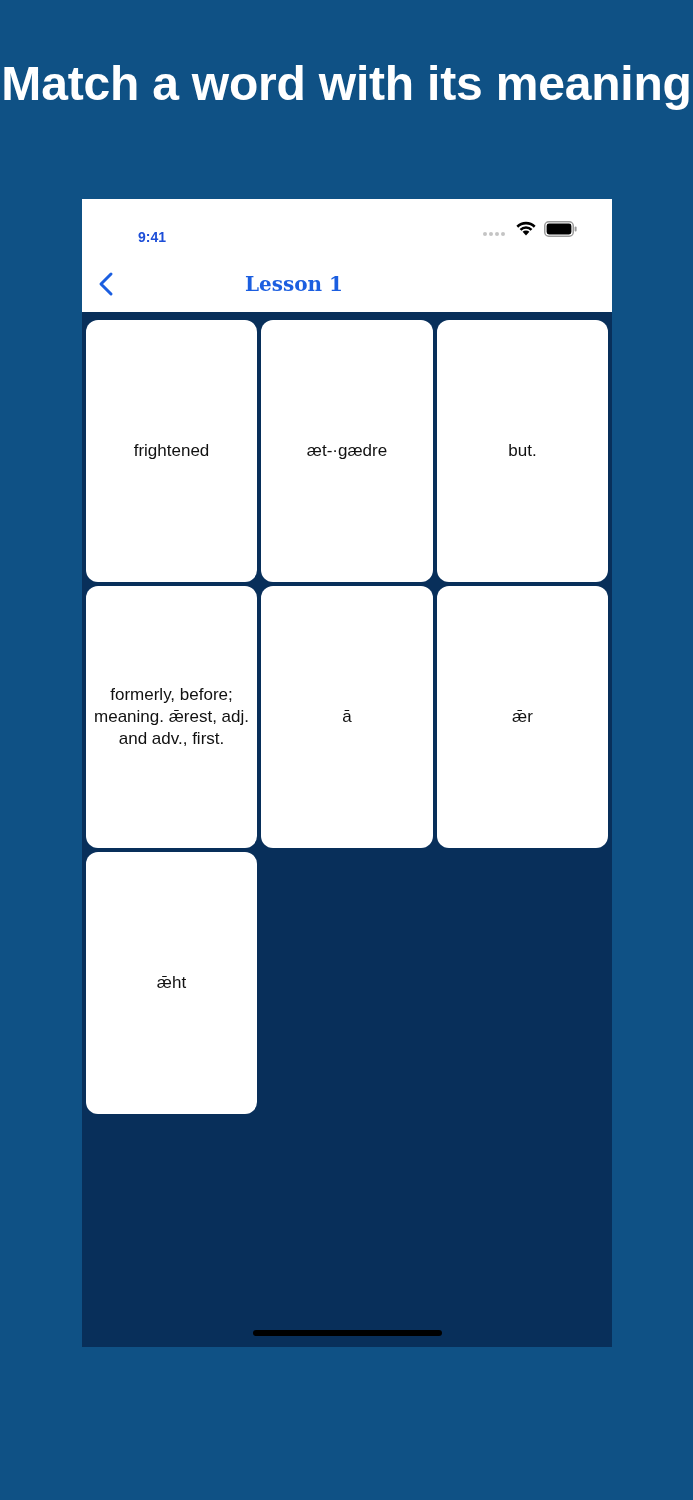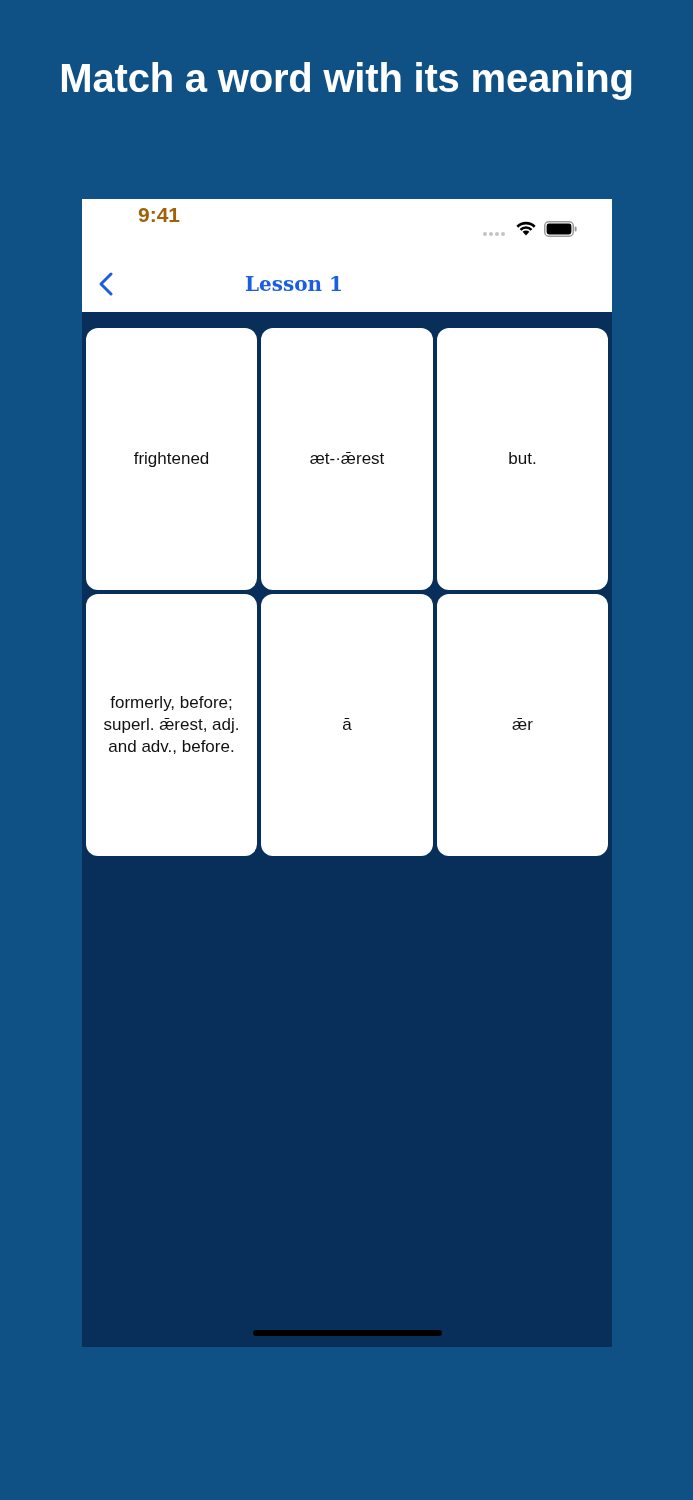--- a/index.html
+++ b/index.html
@@ -5,33 +5,33 @@
     * { box-sizing: border-box; margin: 0; padding: 0; }
     html, body {
       width: 693px; height: 1500px; overflow: hidden;
       background: #0f5185;
       font-family: "Liberation Sans", sans-serif;
     }
     .headline {
       position: absolute; left: 0; top: 56px; width: 693px;
       text-align: center; color: #ffffff;
       font-family: "Liberation Sans", sans-serif;
-      font-weight: bold; font-size: 40px; letter-spacing: -0.2px;
+      font-weight: bold; font-size: 48px; letter-spacing: -0.2px;
     }
     .phone {
       position: absolute; left: 82px; top: 199px;
       width: 530px; height: 1148px;
       background: #ffffff; overflow: hidden;
     }
     .status-bar {
       position: absolute; left: 0; top: 0; width: 530px; height: 56px;
     }
     .status-time {
-      position: absolute; left: 56px; top: 4px;
-      font-size: 21px; font-weight: bold; color: #a16207;
+      position: absolute; left: 56px; top: 30px;
+      font-size: 14px; font-weight: bold; color: #1d4ed8;
       font-family: "Liberation Sans", sans-serif;
     }
     .signal-dots {
       position: absolute; left: 401px; top: 33px;
       display: flex; gap: 2px;
     }
     .signal-dots span {
       width: 4px; height: 4px; border-radius: 50%; background: #c4c4c4; display: block;
     }
     .wifi-icon { position: absolute; left: 433px; top: 21px; }
@@ -48,21 +48,21 @@
       color: #1b5ee0; font-weight: bold; font-size: 20px;
       font-family: "DejaVu Serif", serif;
     }
     .grid {
       position: absolute; left: 0; top: 113px; width: 530px; height: 1035px;
       background: #082f5a;
       display: grid;
       grid-template-columns: 171px 172px 171px;
       grid-auto-rows: 262px;
       column-gap: 4px; row-gap: 4px;
-      padding: 16px 4px 0 4px;
+      padding: 8px 4px 0 4px;
     }
     .card {
       background: #ffffff; border-radius: 12px;
       display: flex; align-items: center; justify-content: center;
       text-align: center; padding: 8px;
       font-size: 17px; line-height: 22px; color: #111;
       font-family: "Liberation Sans", sans-serif;
       cursor: pointer;
     }
     .card span { display: block; }
@@ -104,30 +104,33 @@
       </svg>
     </div>
     <div class="nav-title">Lesson 1</div>
   </div>
 
   <div class="grid">
     <div class="card">
         <span>frightened</span>
       </div>
     <div class="card">
-        <span>æt-·ǣrest</span>
+        <span>æt-·gædre</span>
       </div>
     <div class="card">
         <span>but.</span>
       </div>
     <div class="card">
-        <span>formerly, before; superl. ǣrest, adj. and adv., before.</span>
+        <span>formerly, before; meaning. ǣrest, adj. and adv., first.</span>
       </div>
     <div class="card">
         <span>ā</span>
       </div>
     <div class="card">
         <span>ǣr</span>
       </div>
+    <div class="card">
+        <span>ǣht</span>
+      </div>
   </div>
 
   <div class="home-indicator"></div>
 </div>
 
 </body></html>

